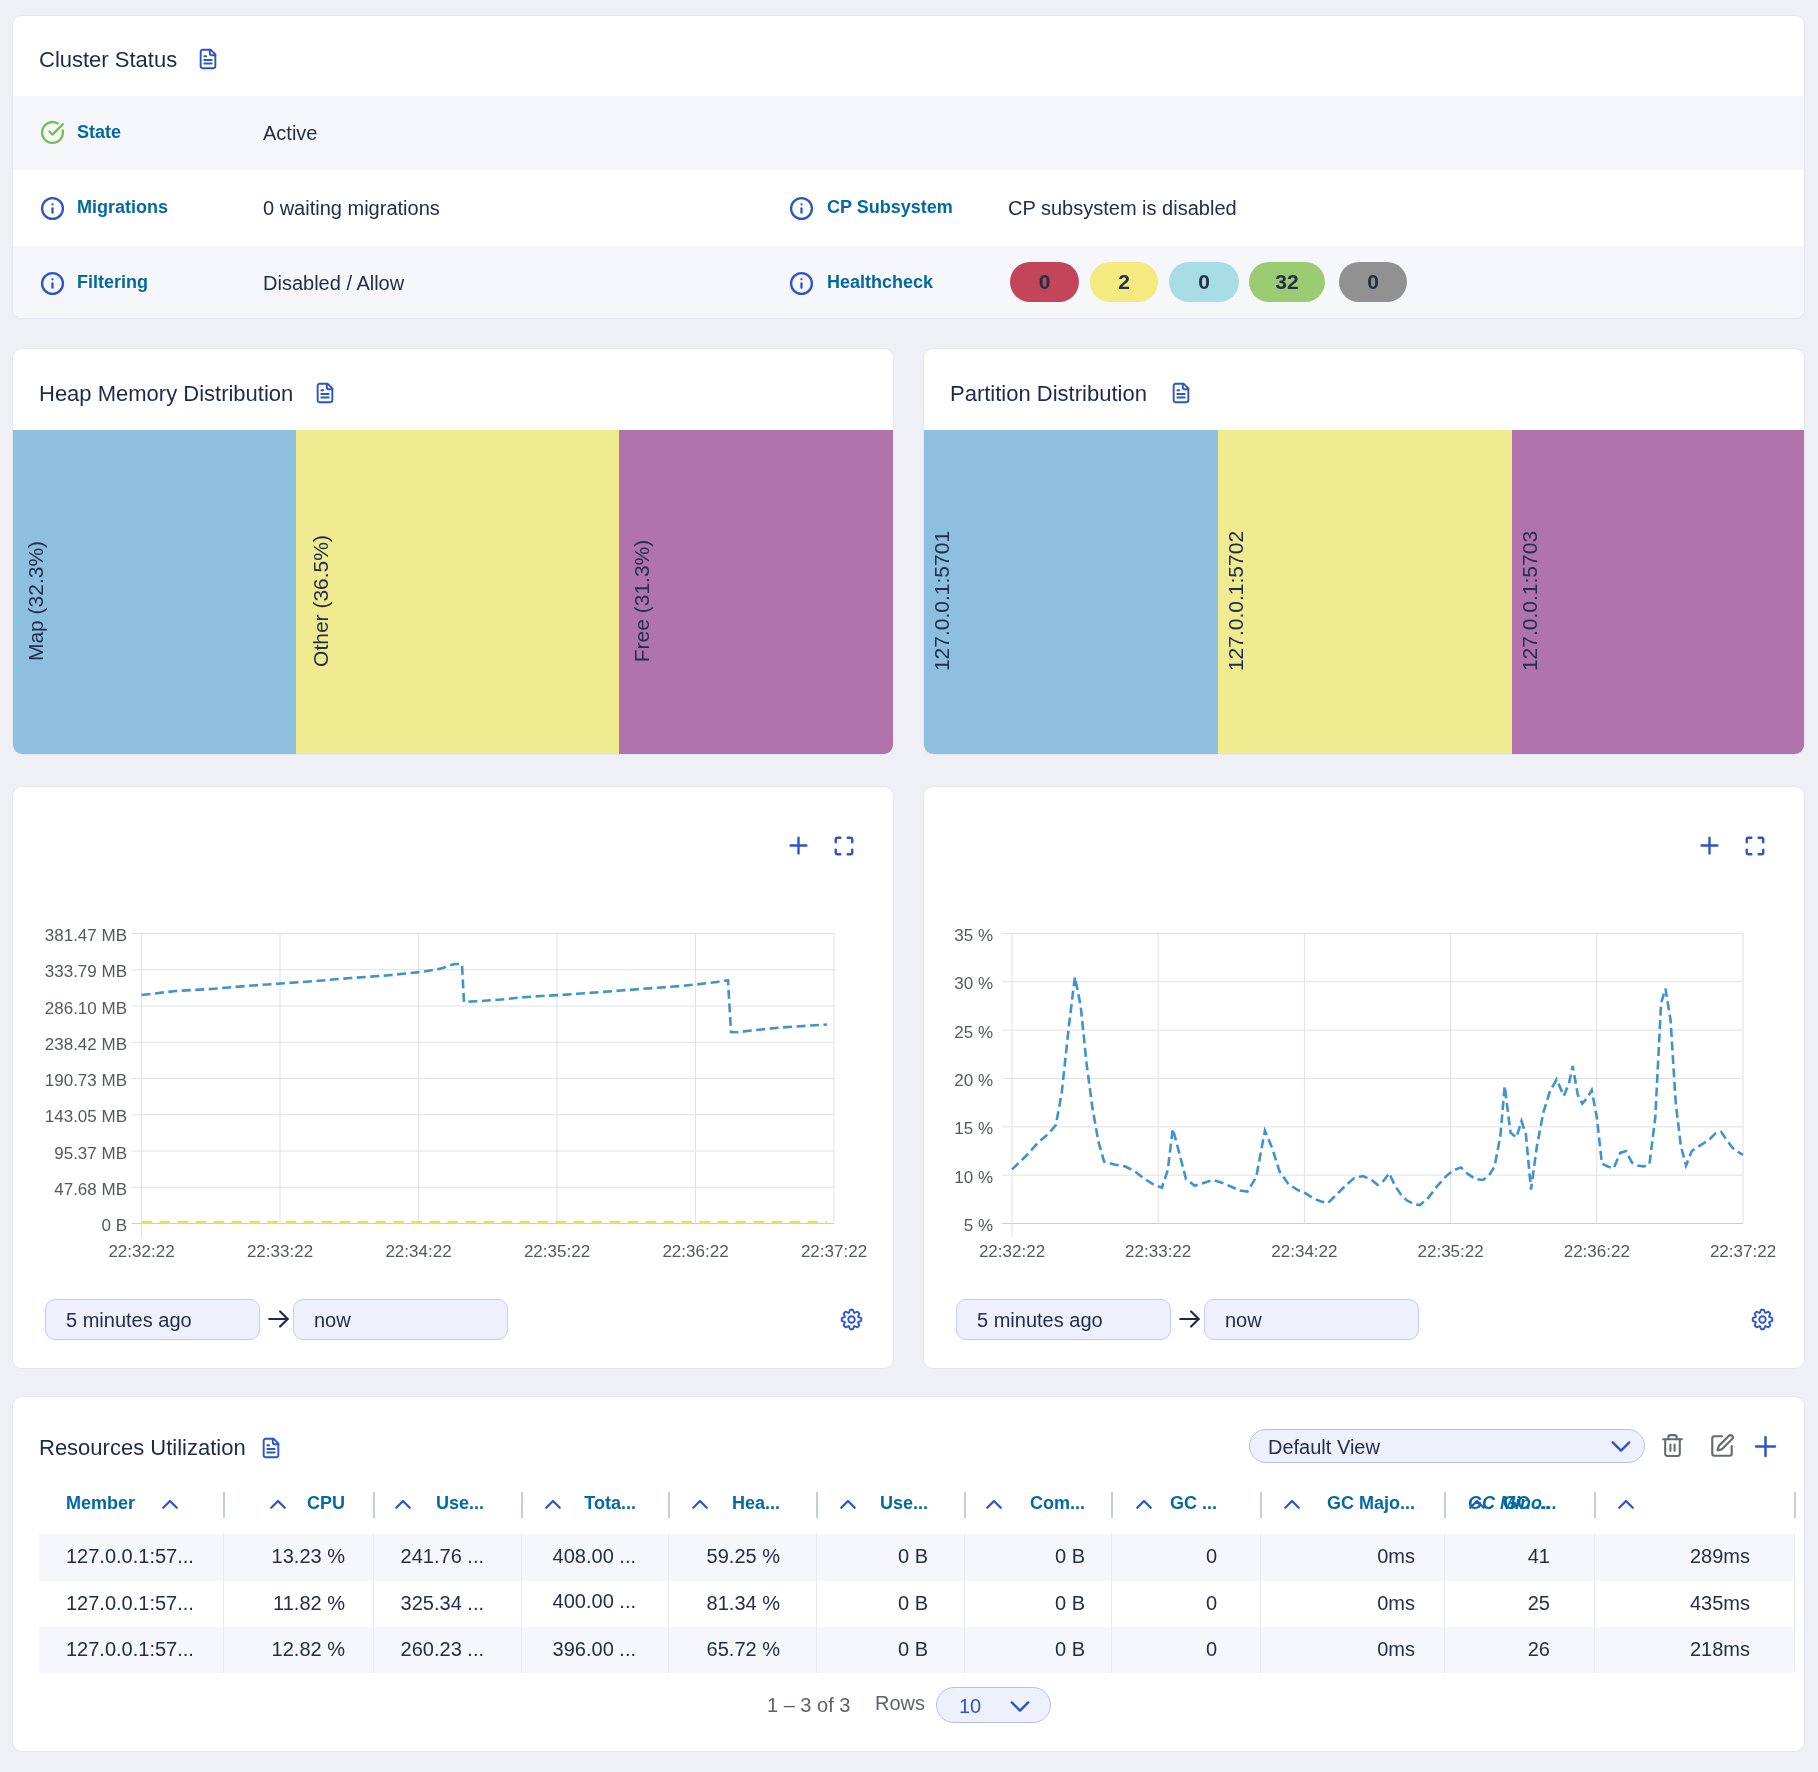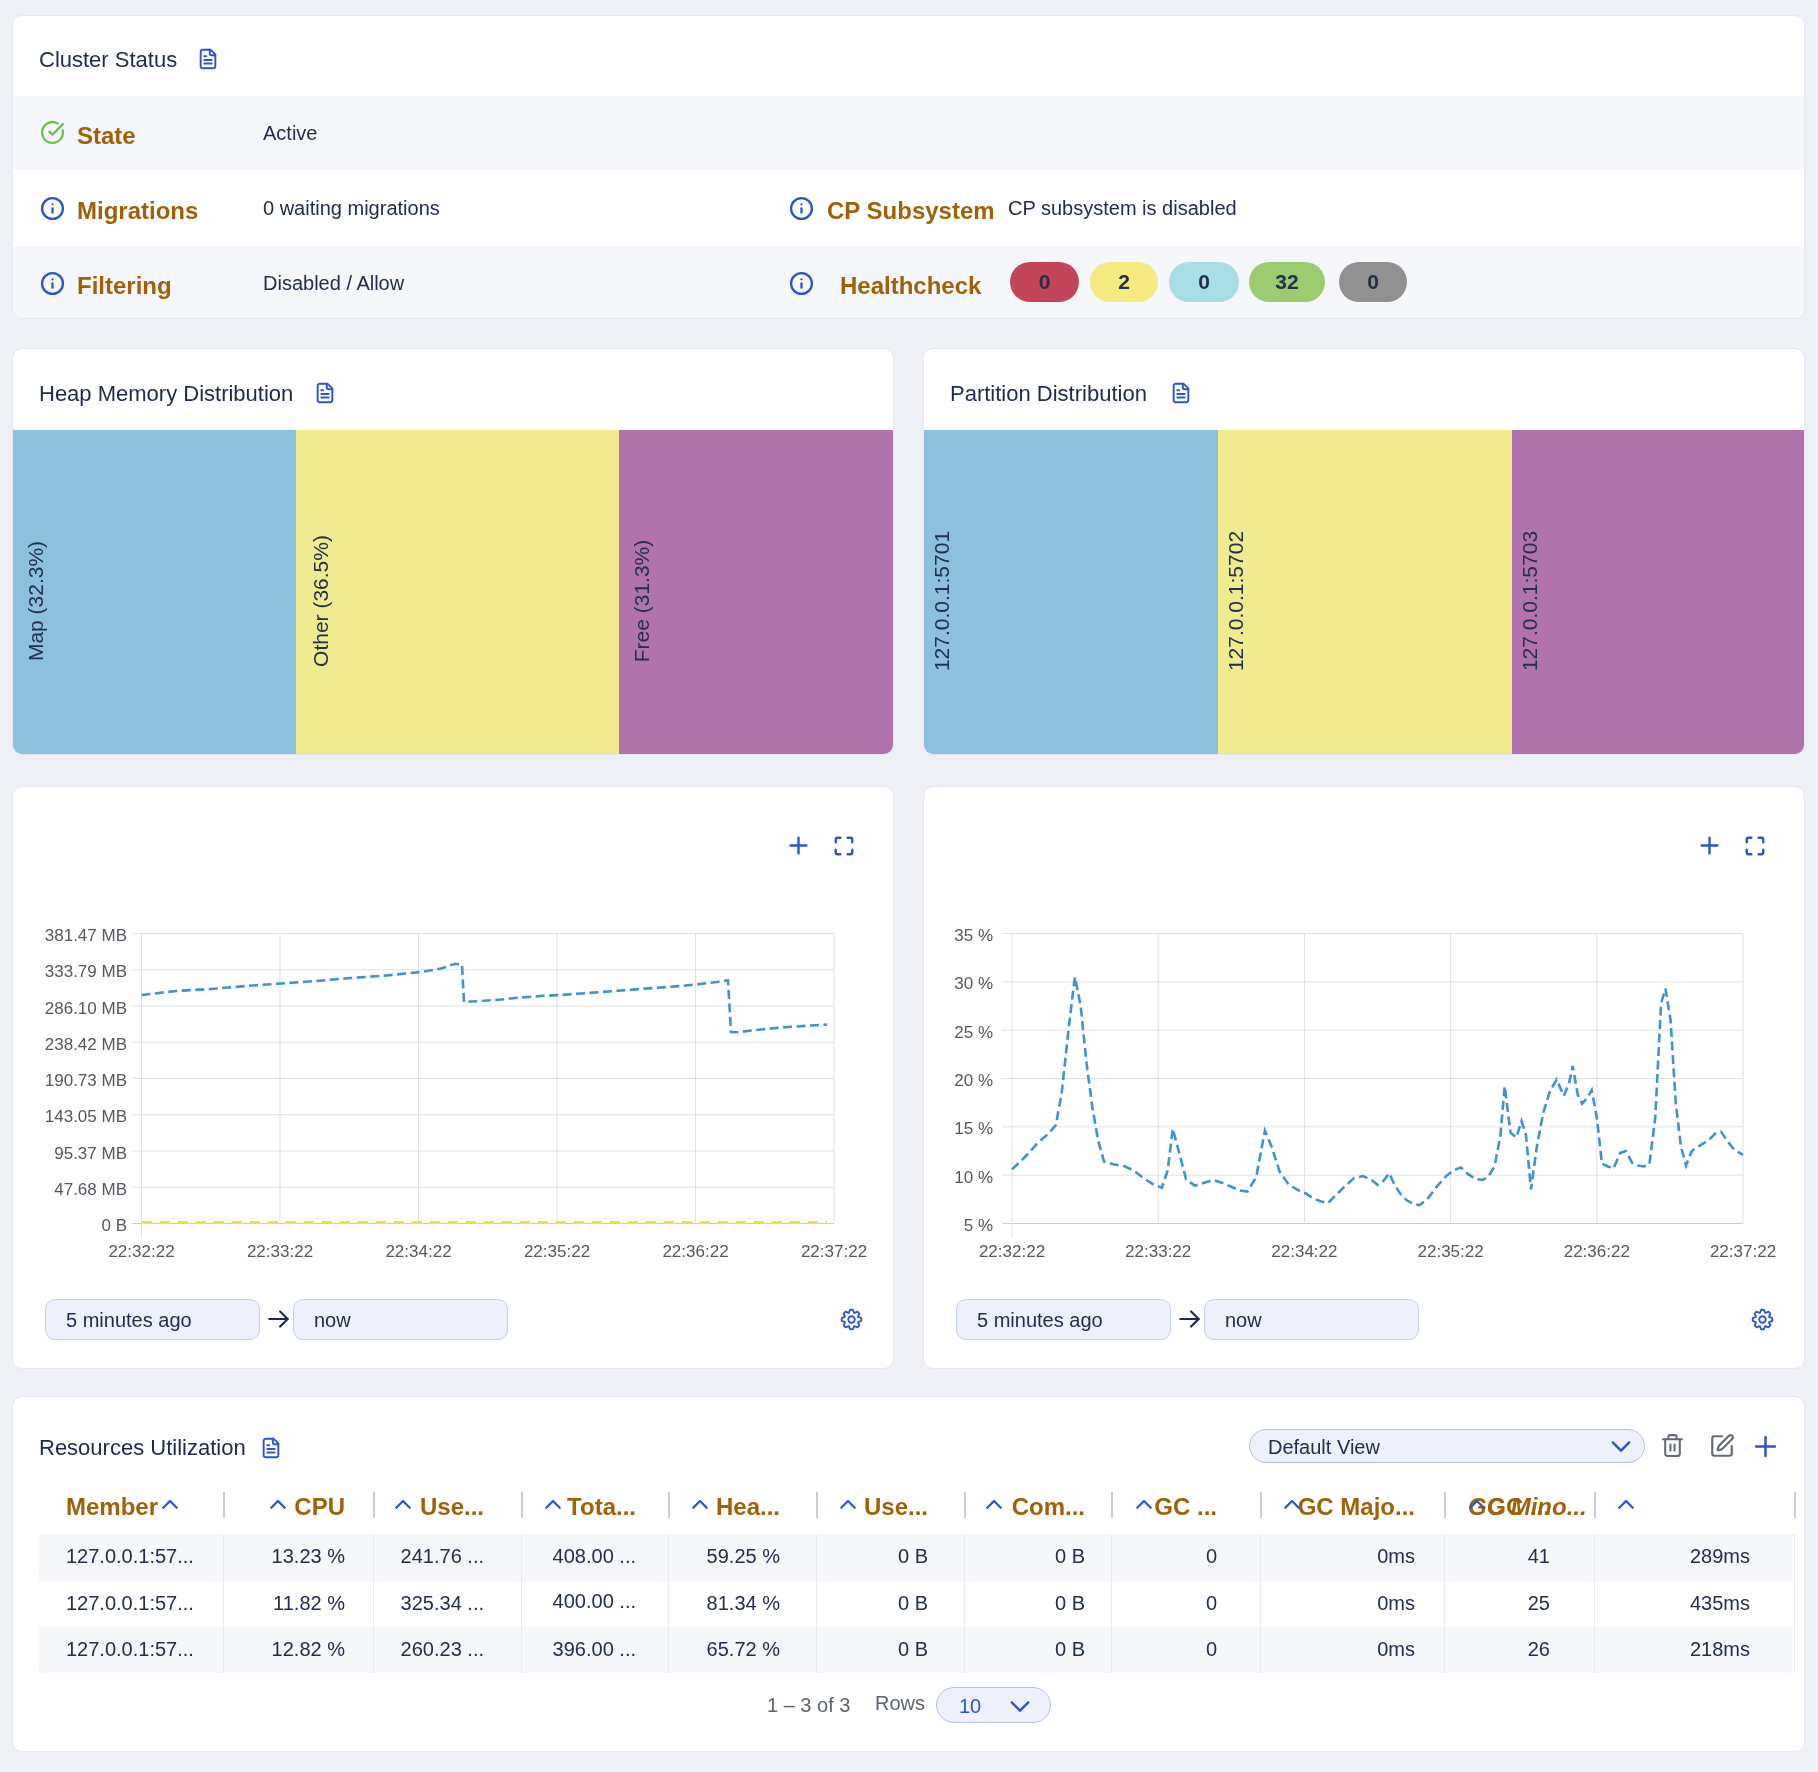--- a/index.html
+++ b/index.html
@@ -1,20 +1,20 @@
 <!DOCTYPE html>
 <html><head>
 <meta charset="utf-8">
 <style>
 * { margin:0; padding:0; box-sizing:border-box; }
 html,body { width:1818px; height:1772px; background:#eef0f6; font-family:"Liberation Sans",sans-serif; overflow:hidden; }
 .card { position:absolute; background:#fff; border:1px solid #e4e7ef; border-radius:10px; }
 .abs { position:absolute; }
 .ttl { font-size:22px; color:#1e2a4a; }
-.lbl { font-size:24px; font-weight:bold; color:#a16207; }
+.lbl { font-size:18px; font-weight:bold; color:#0369a1; }
 .val { font-size:20px; color:#232e4c; }
 .stripe { position:absolute; left:0; right:0; background:#f6f7fa; }
 svg { display:block; }
 .pill { position:absolute; background:#eef1fb; border:1px solid #b5c0e4; }
 .axis { font-size:17px; fill:#55585e; }
 .hsep { position:absolute; width:2px; background:#c8ccd6; }
 .badge { position:absolute; height:40px; border-radius:20px; font-size:21px; font-weight:bold; color:#243048; display:flex; align-items:center; justify-content:center; top:246px; }
 </style>
 </head>
 <body>
@@ -58,21 +58,21 @@
       <path d="M12 16v-4"></path>
       <path d="M12 8h.01"></path>
     </svg>
   <div class="lbl abs" style="left:64px; top:256px;">Filtering</div>
   <div class="val abs" style="left:250px; top:256px;">Disabled / Allow</div>
   <svg class="abs" style="left:776px; top:255px;" width="25" height="25" viewBox="0 0 24 24" fill="none" stroke="#2d54c8" stroke-width="2.2" stroke-linecap="round" stroke-linejoin="round">
       <circle cx="12" cy="12" r="10"></circle>
       <path d="M12 16v-4"></path>
       <path d="M12 8h.01"></path>
     </svg>
-  <div class="lbl abs" style="left:814px; top:256px;margin-left:13px;">Healthcheck</div>
+  <div class="lbl abs" style="left:814px; top:256px;">Healthcheck</div>
   <div class="badge" style="left:997px; width:69px; background:#c2455a;">0</div>
   <div class="badge" style="left:1077px; width:68px; background:#f4ea7f;">2</div>
   <div class="badge" style="left:1156px; width:70px; background:#a7dde4;">0</div>
   <div class="badge" style="left:1236px; width:76px; background:#9bcc72;">32</div>
   <div class="badge" style="left:1326px; width:68px; background:#919191;">0</div>
 </div>
 
 <div class="card" style="left:12px; top:348px; width:882px; height:407px; overflow:hidden;">
   <div class="ttl abs" style="left:26px; top:32px;">Heap Memory Distribution</div>
   <svg class="abs" style="left:301px; top:31px;" width="22" height="26" viewBox="0 0 24 24" fill="none" stroke="#2d54c8" stroke-width="2.1" stroke-linecap="round" stroke-linejoin="round">

